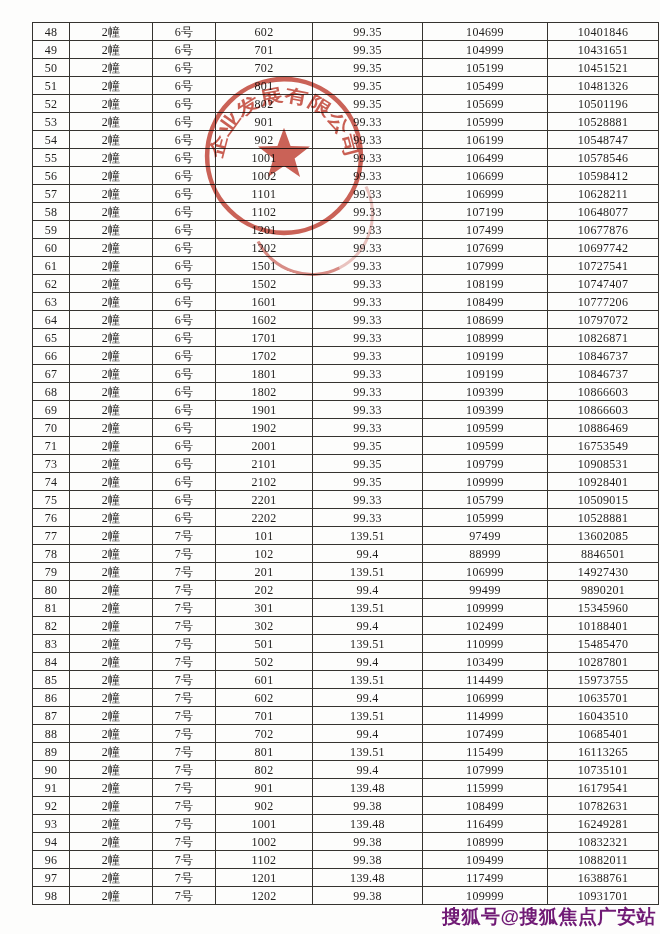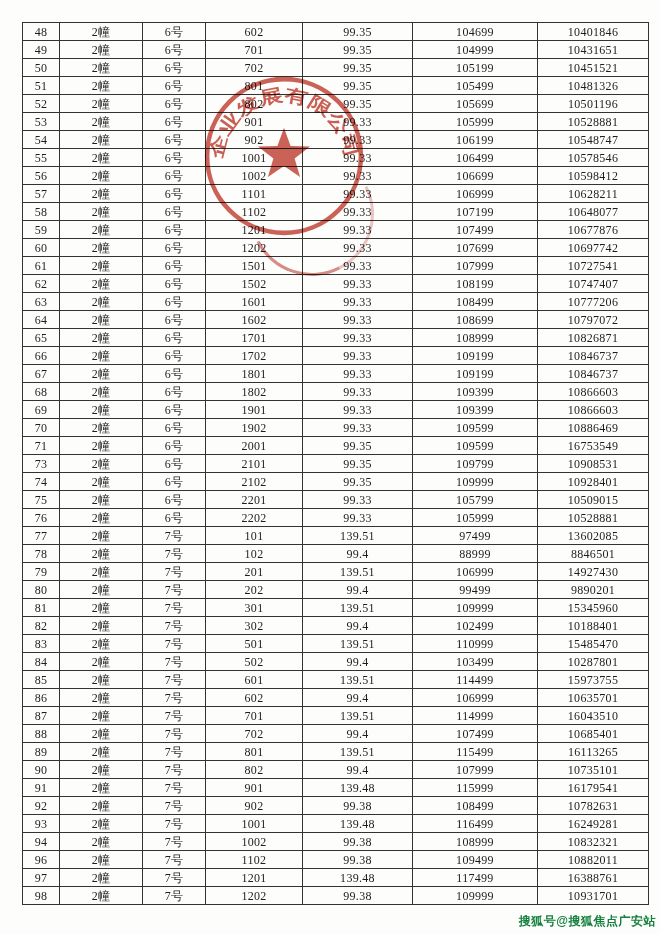--- a/index.html
+++ b/index.html
@@ -5,21 +5,21 @@
   html,body{margin:0;padding:0;}
   body{
     width:660px;height:934px;
     background:#fdfdfc;
     position:relative;
     overflow:hidden;
     font-family:"Liberation Serif","DejaVu Serif",serif;
   }
   .price-table{
     position:absolute;
-    left:22px;top:22px;
+    left:32px;top:22px;
     width:626px;height:883px;
     border-collapse:collapse;
     table-layout:fixed;
   }
   .price-table td{
     border:1px solid #35332f;
     text-align:center;
     vertical-align:middle;
     font-size:12px;
     color:#1f1d1b;
@@ -47,22 +47,22 @@
     border-radius:50%;
     transform:rotate(18deg);
     mix-blend-mode:multiply;
     pointer-events:none;
   }
   .watermark{
     position:absolute;
     right:4px;bottom:4px;
     font-family:"Liberation Sans","DejaVu Sans",sans-serif;
     font-weight:bold;
-    font-size:12px;
-    color:#15803d;
+    font-size:19px;
+    color:#701a75;
     letter-spacing:.5px;
   }
 </style>
 </head>
 <body>
 
 <table class="price-table">
   <colgroup>
     <col style="width:37px">
     <col style="width:83px">

